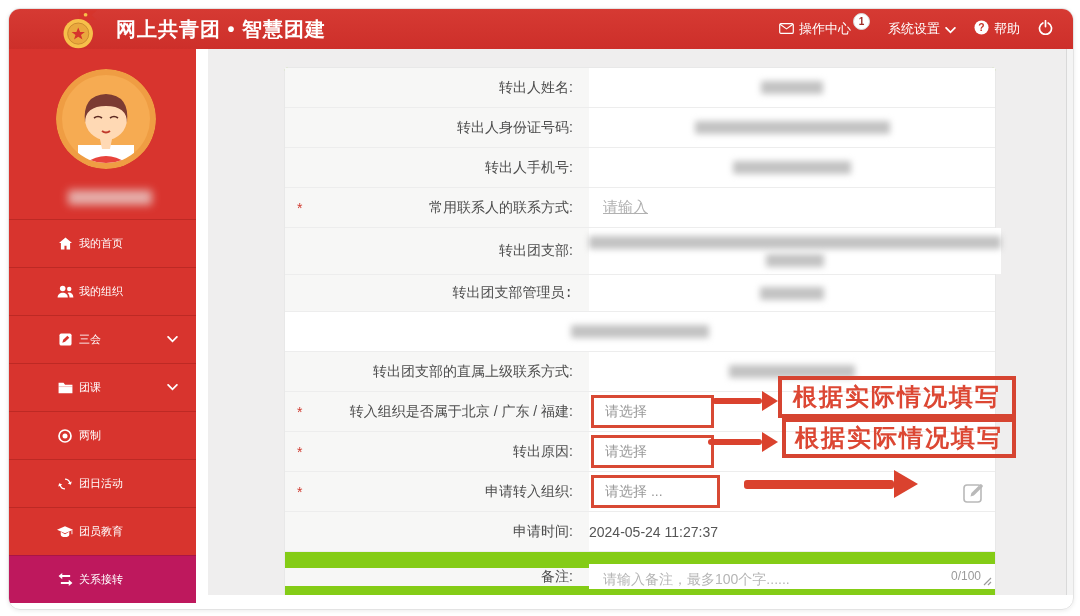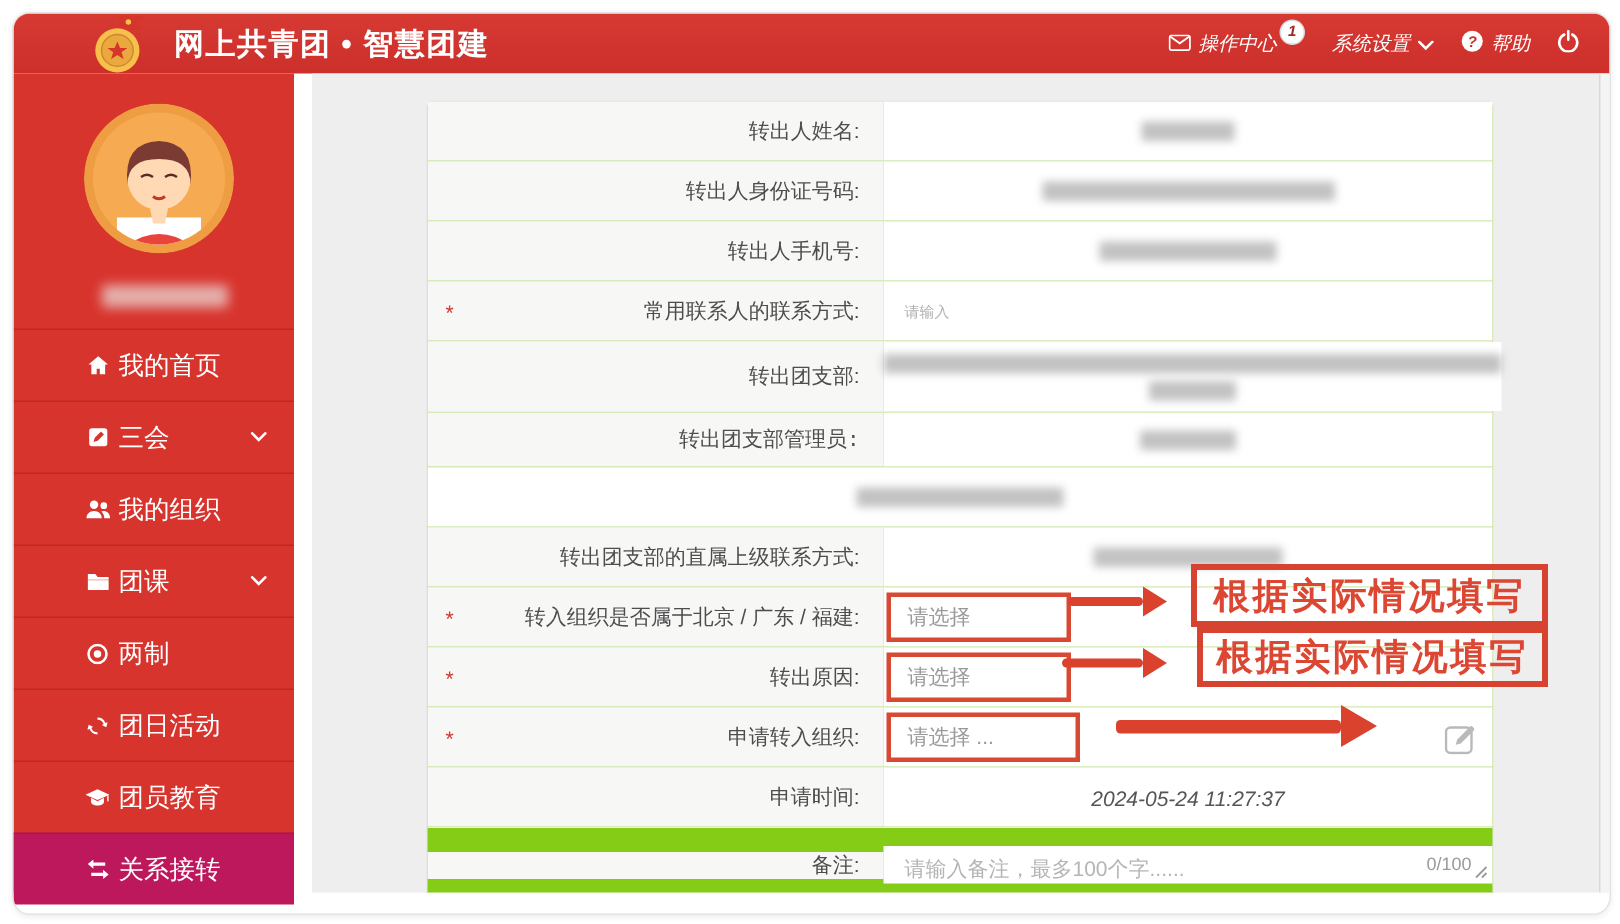--- a/index.html
+++ b/index.html
@@ -5,72 +5,72 @@
   html,body{margin:0;padding:0;background:#ffffff;overflow:hidden;}
   body{width:1080px;height:616px;position:relative;font-family:"Liberation Sans","DejaVu Sans",sans-serif;}
   .page{position:absolute;left:8px;top:8px;width:1064px;height:600px;border-radius:12px;overflow:hidden;
         border:1px solid #e3e3e3;box-shadow:0 1px 4px rgba(0,0,0,.08);}
 
   
   .header{height:40px;background:linear-gradient(#d63a33,#cd2f2a);display:flex;align-items:center;position:relative;}
   .logo{margin-left:49px;width:46px;height:48px;display:flex;align-items:center;}
   .app-title{color:#fff;font-size:20px;font-weight:bold;margin-left:12px;letter-spacing:1px;}
   .header-actions{margin-left:auto;display:flex;align-items:center;gap:18px;padding-right:20px;color:#fff;font-size:13px;}
-  .h-action{display:flex;align-items:center;gap:5px;cursor:pointer;position:relative;white-space:nowrap;font-style:italic;}
+  .h-action{display:flex;align-items:center;gap:5px;cursor:pointer;position:relative;white-space:nowrap;}
   .badge{display:inline-flex;align-items:center;justify-content:center;width:15px;height:15px;border-radius:50%;
          background:#fff;color:#9e2b24;font-size:10px;font-weight:bold;transform:translateY(-8px);margin-left:-3px;border:1px solid #d9d9d9;}
 
   
   .layout{display:flex;height:546px;}
   .sidebar{width:187px;background:#d8342e;position:relative;flex-shrink:0;}
   .gap-strip{width:12px;background:#ffffff;flex-shrink:0;}
   .content{flex:1;background:#efeeee;position:relative;overflow:hidden;}
 
   
   .avatar{position:absolute;top:20px;left:47px;width:100px;height:100px;border-radius:50%;overflow:hidden;}
   .username-blur{position:absolute;top:121px;left:59px;width:84px;height:15px;background:#e7bcb8;filter:blur(4px);
                  border-radius:2px;opacity:.9;top:141px;}
   .menu{position:absolute;top:170px;left:0;right:0;}
-  .side-item{height:47px;display:flex;align-items:center;padding-left:46px;color:#fff;font-size:17px;position:relative;
+  .side-item{height:47px;display:flex;align-items:center;padding-left:46px;color:#fff;font-size:11px;position:relative;
              border-top:1px solid rgba(120,14,12,.28);cursor:pointer;}
   .side-item.active{background:#be185d;text-align:right;}
   .side-item .icn{width:20px;display:flex;justify-content:center;margin-right:4px;}
   .side-item .chev{position:absolute;right:18px;display:flex;}
 
   
   .form-card{position:absolute;left:76px;top:18px;width:710px;background:#84cc16;border:1px solid #e8e8e8;border-radius:4px;overflow:visible;}
   .row{display:flex;border-bottom:1px solid #ededed;height:39px;}
   .row:last-child{border-bottom:none;}
   .row.r5{height:46px;} .row.r6{height:36px;font-family:Liberation Mono, monospace;} .row.r13{height:49px;align-items:center;}
   .cell-label{width:304px;background:#f7f7f6;display:flex;align-items:center;justify-content:flex-end;
               padding-right:16px;box-sizing:border-box;position:relative;color:#4d4d4d;font-size:14px;flex-shrink:0;}
   .req{position:absolute;left:12px;top:50%;transform:translateY(-50%);color:#d0392e;font-size:14px;}
   .cell-value{flex:1;position:relative;display:flex;align-items:center;box-sizing:border-box;background:#fff;}
   .redacted-wrap{width:100%;display:flex;flex-direction:column;align-items:center;gap:5px;}
   .rblock{height:13px;background:#c2c2c2;filter:blur(3px);border-radius:1px;}
-  .ph-input{color:#b1b1b1;font-size:10px;padding-left:14px;}
+  .ph-input{color:#b1b1b1;font-size:15px;padding-left:14px;text-decoration:underline;}
   .select-value{color:#999;font-size:14px;padding-left:16px;}
   .red-box{position:absolute;left:2px;top:3px;width:117px;height:27px;border:3px solid #d84934;pointer-events:none;z-index:4;}
   .red-box.box-wide{width:123px;}
-  .time-value{width:100%;text-align:center;color:#555;font-size:14px;font-style:italic;}
+  .time-value{width:100%;color:#555;font-size:14px;}
   .textarea-cell{align-items:flex-start;}
   .ta-placeholder{color:#b5b5b5;font-size:14px;padding:7px 0 0 14px;cursor:text;}
   .ta-counter{position:absolute;right:14px;bottom:6px;color:#9a9a9a;font-size:12px;}
   .ta-resize{position:absolute;right:3px;bottom:3px;display:flex;}
   .edit-btn{position:absolute;right:10px;top:50%;transform:translateY(-50%);background:none;border:none;padding:0;cursor:pointer;display:flex;}
 
   
   .anno-arrow{position:absolute;display:flex;align-items:center;z-index:5;}
   .anno-arrow .shaft{background:#da422e;height:6px;border-radius:3px;}
   .anno-arrow .head{width:0;height:0;border-style:solid;border-color:transparent transparent transparent #da422e;}
   .arrow-1{left:504px;top:342px;} .arrow-1 .shaft{width:50px;} .arrow-1 .head{border-width:10px 0 10px 16px;}
   .arrow-2{left:500px;top:383px;} .arrow-2 .shaft{width:54px;} .arrow-2 .head{border-width:10px 0 10px 16px;}
   .arrow-3{left:536px;top:421px;} .arrow-3 .shaft{width:150px;height:9px;} .arrow-3 .head{border-width:14px 0 14px 24px;}
   .anno-tip{position:absolute;border:4px solid #d64431;color:#dc4733;font-weight:bold;font-size:24px;letter-spacing:2px;
-            display:flex;align-items:center;justify-content:center;z-index:6;white-space:nowrap;margin-left:16px;}
+            display:flex;align-items:center;justify-content:center;z-index:6;white-space:nowrap;}
   .tip-1{left:570px;top:327px;width:230px;height:34px;}
   .tip-2{left:574px;top:369px;width:226px;height:32px;}
 
   .scrollbar{position:absolute;right:0;top:0;bottom:0;width:6px;background:#f4f4f4;border-left:1px solid #d9d9d9;}
 </style>
 </head>
 <body>
 
 <div class="page">
 
@@ -147,42 +147,42 @@
           <div class="side-item">
             <span class="icn">
               <svg width="15" height="13" viewBox="0 0 16 15">
                 <path d="M8 0.5L0.5 7h2.2v7.5h4.1v-4.3h2.4v4.3h4.1V7h2.2z" fill="#fff"></path>
               </svg>
             </span>
             <span class="lbl">我的首页</span>
           </div>
           <div class="side-item">
             <span class="icn">
-              <svg width="13" height="13" viewBox="0 0 14 14">
-                <rect x="0.5" y="0.5" width="13" height="13" rx="2" fill="#fff"></rect>
-                <path d="M3.6 10.4l.9-3 4.5-4.5 2.1 2.1-4.5 4.5z" fill="#d8342e"></path>
-              </svg>
-            </span>
-            <span class="lbl">三会</span>
-            <span class="chev">
-              <svg width="11" height="7" viewBox="0 0 12 8">
-                <path d="M1 1l5 5 5-5" fill="none" stroke="#fff" stroke-width="2" stroke-linecap="round"></path>
-              </svg>
-            </span>
-          </div>
-          <div class="side-item">
-            <span class="icn">
               <svg width="17" height="13" viewBox="0 0 18 14">
                 <circle cx="6" cy="3.8" r="3" fill="#fff"></circle>
                 <circle cx="13" cy="4.4" r="2.4" fill="#fff"></circle>
                 <path d="M0.5 13.5c0-3.2 2.5-5.2 5.5-5.2s5.5 2 5.5 5.2z" fill="#fff"></path>
                 <path d="M12.6 8.2c2.6 0 4.9 1.8 4.9 5.3h-4.2c0-2.2-.9-3.9-2.1-4.8.4-.3.9-.5 1.4-.5z" fill="#fff"></path>
               </svg>
             </span>
             <span class="lbl">我的组织</span>
+          </div>
+          <div class="side-item">
+            <span class="icn">
+              <svg width="13" height="13" viewBox="0 0 14 14">
+                <rect x="0.5" y="0.5" width="13" height="13" rx="2" fill="#fff"></rect>
+                <path d="M3.6 10.4l.9-3 4.5-4.5 2.1 2.1-4.5 4.5z" fill="#d8342e"></path>
+              </svg>
+            </span>
+            <span class="lbl">三会</span>
+            <span class="chev">
+              <svg width="11" height="7" viewBox="0 0 12 8">
+                <path d="M1 1l5 5 5-5" fill="none" stroke="#fff" stroke-width="2" stroke-linecap="round"></path>
+              </svg>
+            </span>
           </div>
           <div class="side-item">
             <span class="icn">
               <svg width="15" height="12" viewBox="0 0 16 13">
                 <path d="M0.5 0.8h5.4l1.6 2.1h8v9.3H0.5z" fill="#fff"></path>
                 <path d="M0.5 4.6h15v0.9h-15z" fill="#d8342e" opacity="0.35"></path>
               </svg>
             </span>
             <span class="lbl">团课</span>
             <span class="chev">

